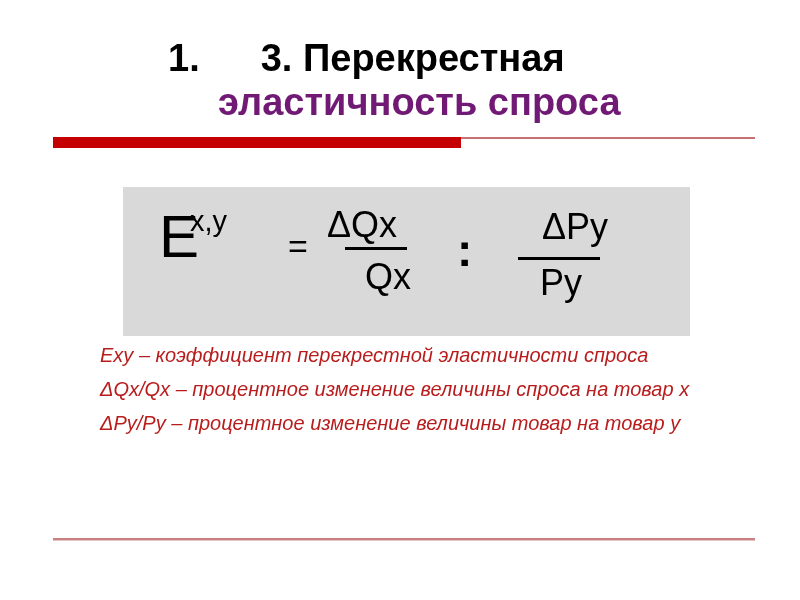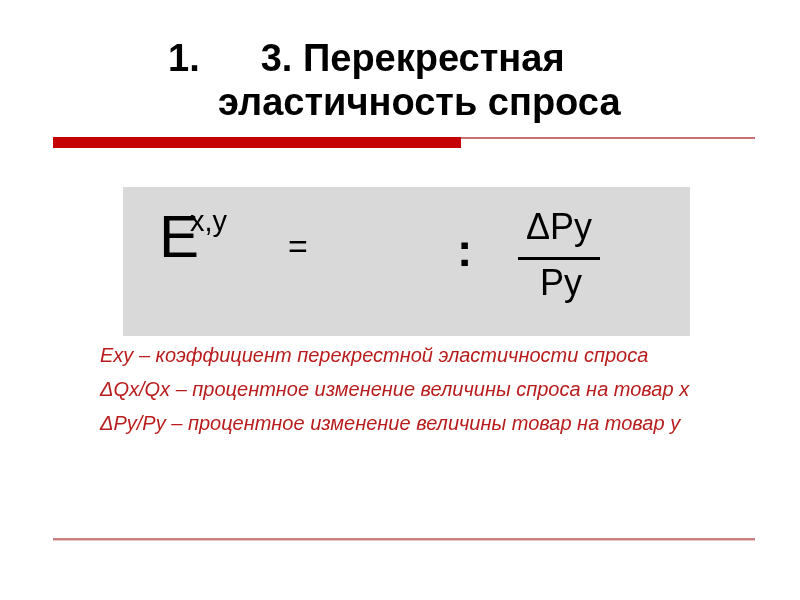--- a/index.html
+++ b/index.html
@@ -8,41 +8,41 @@
     font-family:"Liberation Sans","DejaVu Sans",sans-serif;color:#000;
   }
   
   .title-line1{
     position:absolute;left:168px;top:36px;
     font-size:38px;line-height:44px;font-weight:700;color:#000;white-space:nowrap;
   }
   .title-line1 .title-rest{margin-left:61px;}
   .title-line2{
     position:absolute;left:218px;top:80px;
-    font-size:38px;line-height:44px;font-weight:700;color:#000000;white-space:nowrap;
+    font-size:38px;line-height:44px;font-weight:700;color:#701a75;white-space:nowrap;
   }
   
   .accent-thin{position:absolute;left:53px;top:137px;width:702px;height:2px;background:#c87070;}
   .accent-bar{position:absolute;left:53px;top:137px;width:408px;height:11px;background:#c40000;}
   
   .formula-box{
     position:absolute;left:123px;top:187px;width:567px;height:149px;background:#d9d9d9;
   }
   .f-E{position:absolute;left:36px;top:20px;font-size:60px;line-height:60px;}
   .f-sup{position:absolute;left:67px;top:20px;font-size:29px;line-height:29px;}
   .f-eq{position:absolute;left:165px;top:42px;font-size:34px;line-height:34px;}
   .f-colon{position:absolute;left:334px;top:40px;font-size:46px;line-height:46px;font-weight:700;}
   .frac{position:absolute;}
   .frac .num,.frac .den{font-size:36px;line-height:36px;white-space:nowrap;}
   .fbar{height:3px;background:#000;}
   .frac1{left:204px;top:20px;}
   .frac1 .fbar{width:62px;margin:4px 0 0 18px;}
   .frac1 .den{margin:9px 0 0 38px;}
   .frac2{left:395px;top:22px;}
-  .frac2 .num{margin-left:8px;}
+  .frac2 .num{margin-left:24px;}
   .frac2 .fbar{width:82px;margin:12px 0 0 0;}
   .frac2 .den{margin:5px 0 12px 22px;}
   
   .defs{
     position:absolute;left:100px;top:338px;
     font-size:20px;line-height:34px;font-style:italic;color:#b91c1c;white-space:nowrap;
   }
   
   .bottom-line{position:absolute;left:53px;top:538px;width:702px;height:2px;background:#c98080;border-bottom:1px solid #e8c4c4;}
 </style>
@@ -57,20 +57,25 @@
   <div class="title-line2">эластичность спроса</div>
 
   <div class="accent-thin"></div>
   <div class="accent-bar"></div>
 
   <div class="formula-box">
     <span class="f-E">E</span>
     <span class="f-sup">x,y</span>
     <span class="f-eq">=</span>
 
+    <div class="frac frac1">
+      <div class="num">ΔQx</div>
+      <div class="fbar"></div>
+      <div class="den">Qx</div>
+    </div>
 
     <span class="f-colon">:</span>
 
     <div class="frac frac2">
       <div class="num">ΔPy</div>
       <div class="fbar"></div>
       <div class="den">Py</div>
     </div>
   </div>
 

